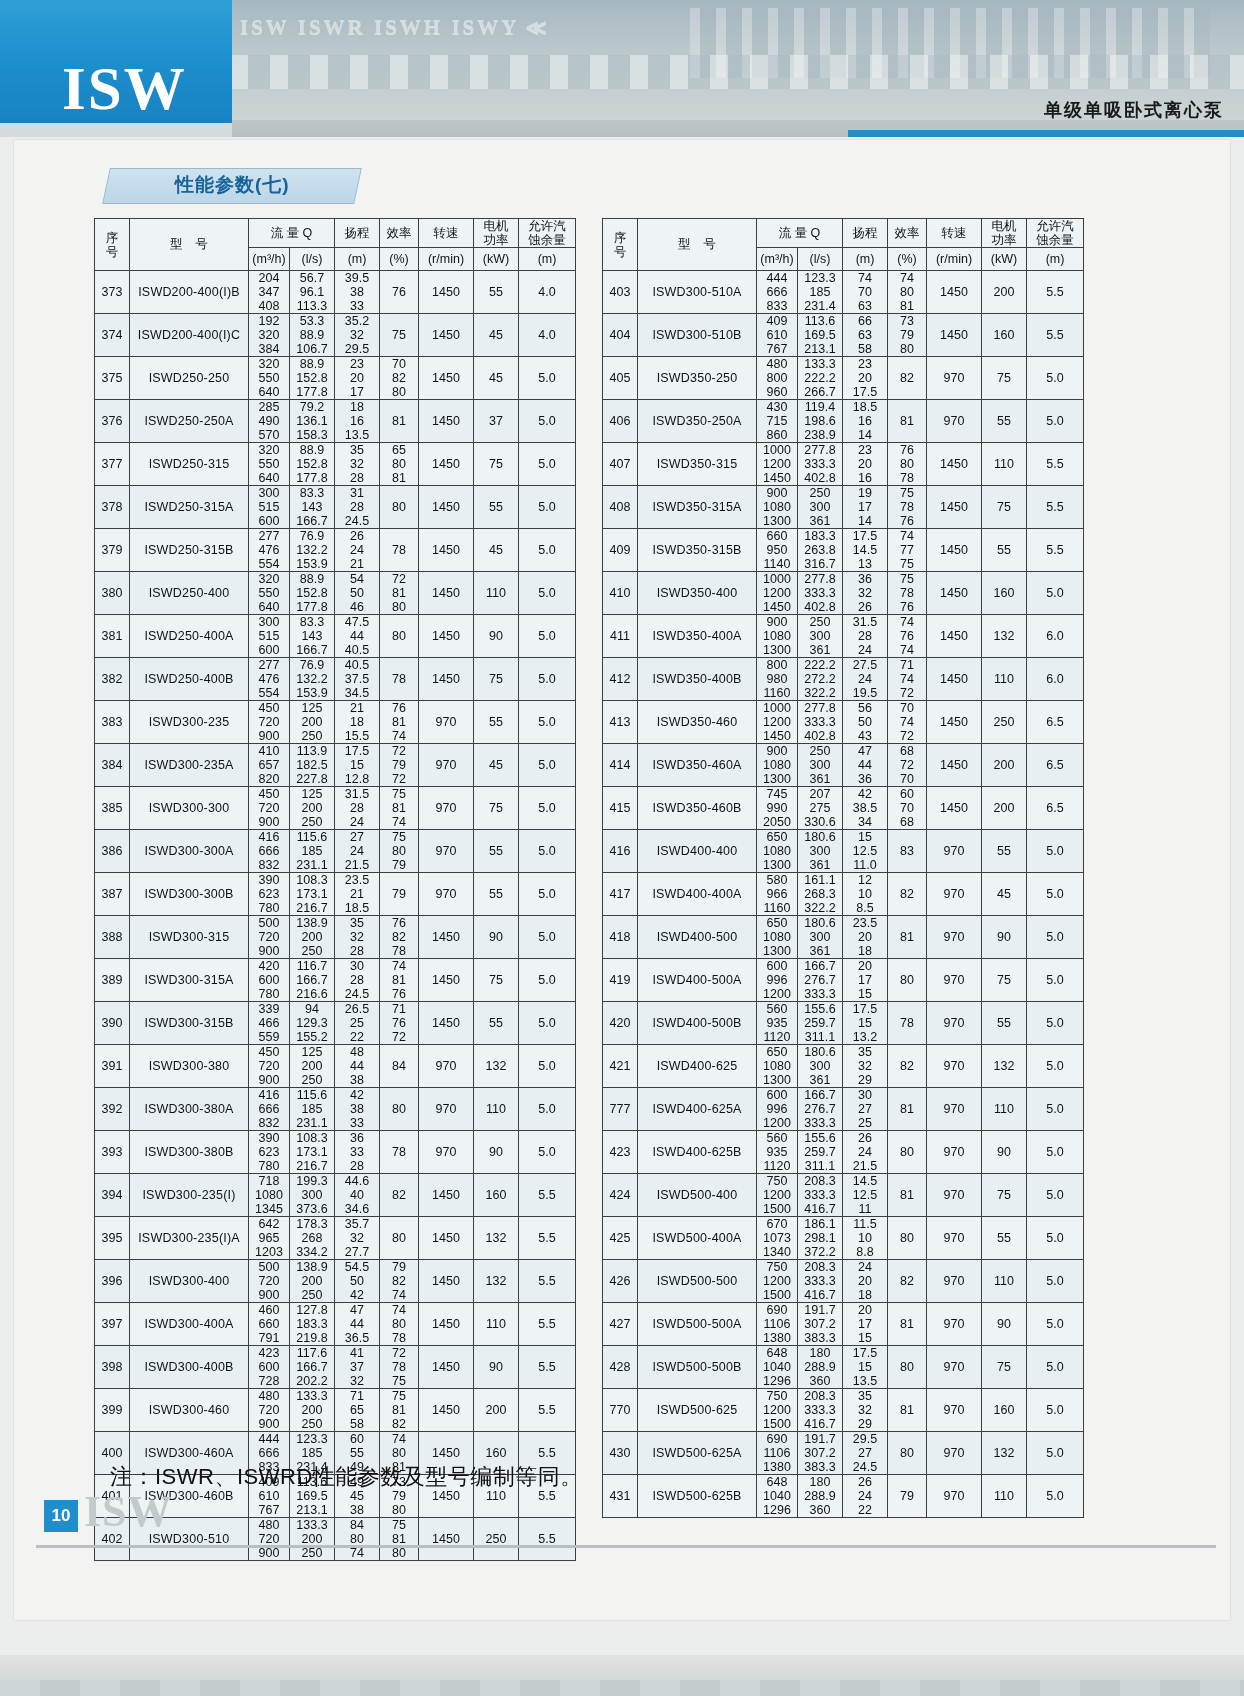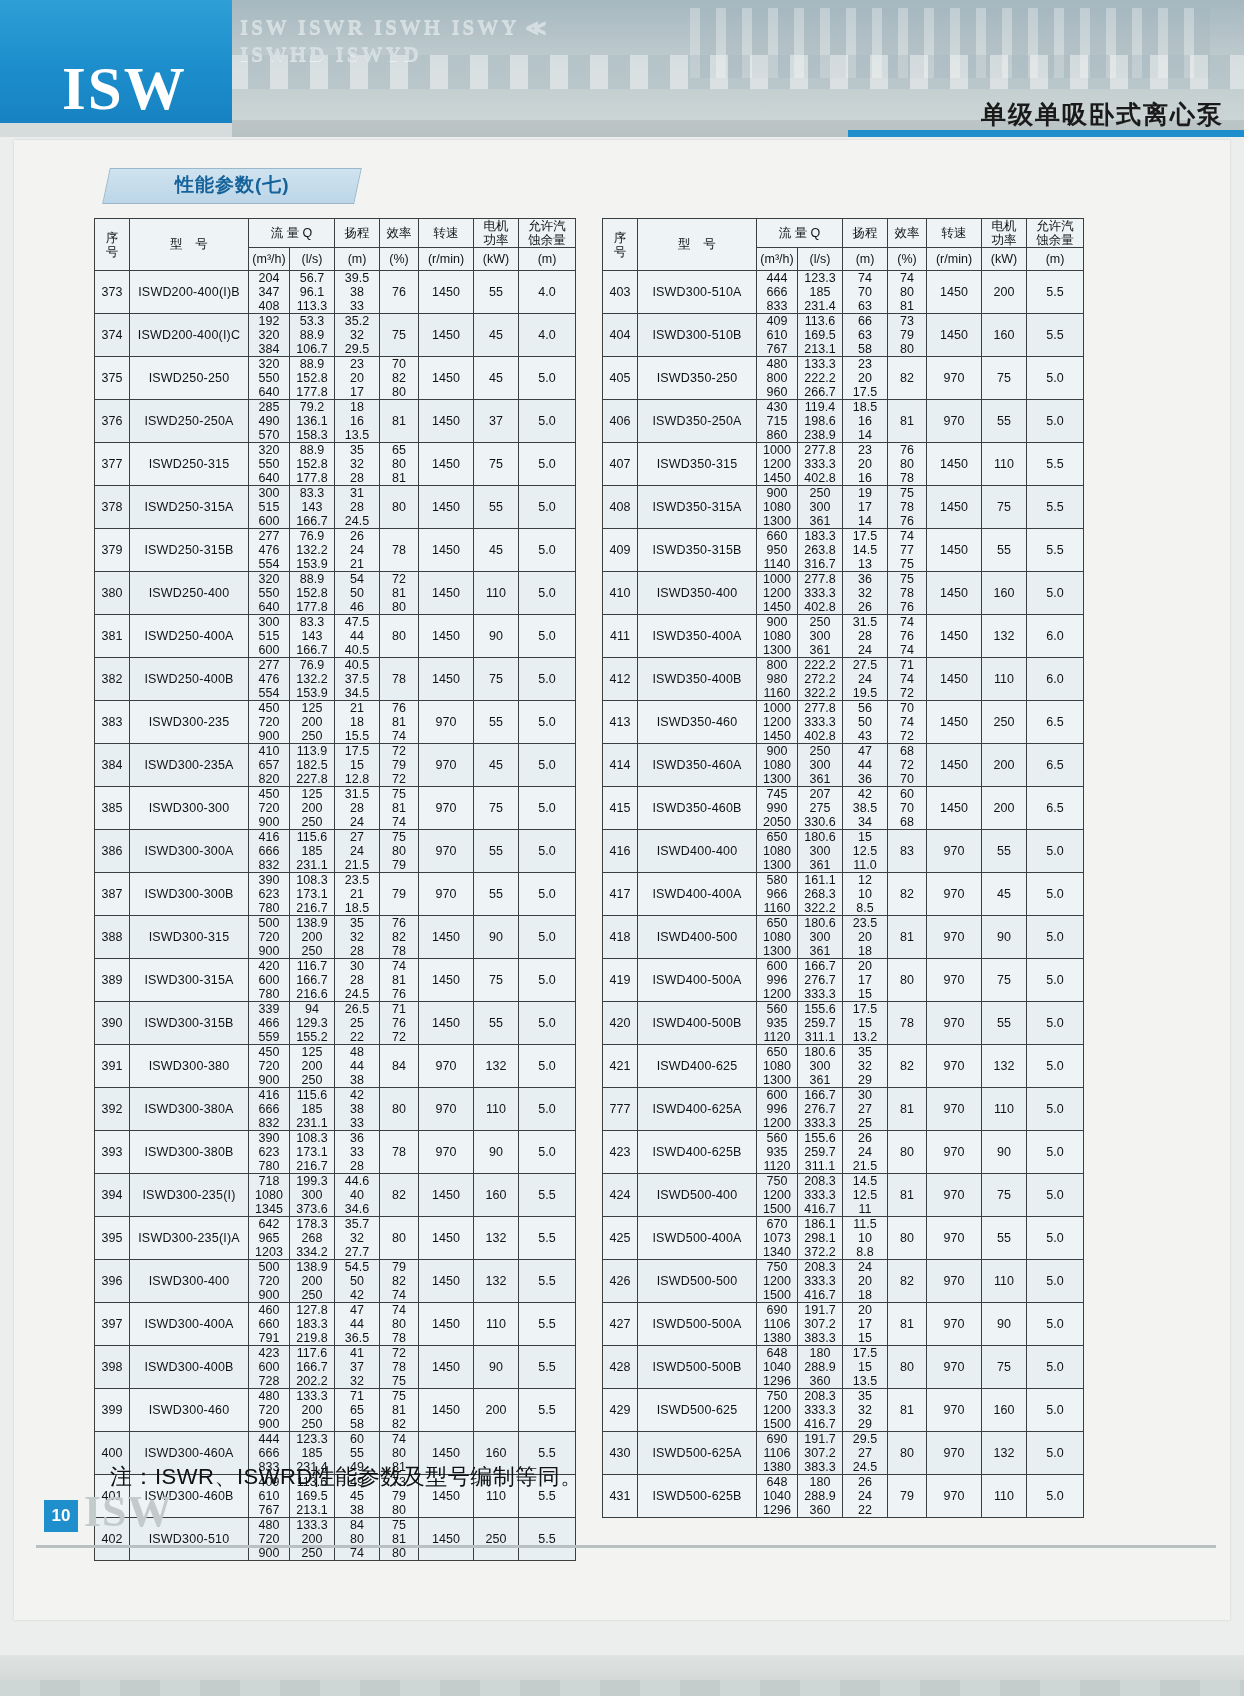--- a/index.html
+++ b/index.html
@@ -50,21 +50,21 @@
   .modelnames{
     position:absolute;left:240px;top:14px;width:620px;
     color:#d4dde0;font-weight:bold;
     font-size:21px;line-height:27px;letter-spacing:3px;
     text-shadow:0 1px 0 rgba(255,255,255,.55);
     font-family:"Liberation Serif","DejaVu Serif",serif;
   }
   .chev{font-size:20px;margin-left:6px;}
   .cn-title{
     position:absolute;right:20px;top:98px;
-    font-size:25px;font-weight:bold;color:#1a1a1a;letter-spacing:2px;
+    font-size:18px;font-weight:bold;color:#1a1a1a;letter-spacing:2px;
   }
   .blueline{
     position:absolute;left:848px;top:130px;width:396px;height:7px;
     background:#1f8ecd;
   }
   .blueline2{
     position:absolute;left:0;top:123px;width:232px;height:14px;
     background:#d6dcdc;
   }
   
@@ -150,21 +150,20 @@
 
 <div class="page">
 
   <div class="header">
     <div class="photostrip"></div>
     <div class="blueblock"></div>
     <div class="blueline2"></div>
     <div class="logo">ISW</div>
     <div class="modelnames">
       <div><span>ISW  ISWR  ISWH  ISWY</span><span class="chev">≪</span></div>
-      <div>ISWHD  ISWYD</div>
     </div>
     <div class="cn-title">单级单吸卧式离心泵</div>
     <div class="blueline"></div>
   </div>
 
   <div class="sheet">
 
     <div class="section-tab">
       <span>性能参数(七)</span>
     </div>
@@ -1229,21 +1228,21 @@
 360</td>
               <td class="c-h multi cell-pad">17.5
 15
 13.5</td>
               <td class="c-e multi cell-pad">80</td>
               <td class="c-n cell-pad">970</td>
               <td class="c-p cell-pad">75</td>
               <td class="c-npsh cell-pad">5.0</td>
             </tr>
             <tr class="row">
-              <td class="c-no cell-pad">429</td>
+              <td class="c-no cell-pad">770</td>
               <td class="c-model cell-pad">ISWD500-625</td>
               <td class="c-q1 multi cell-pad">750
 1200
 1500</td>
               <td class="c-q2 multi cell-pad">208.3
 333.3
 416.7</td>
               <td class="c-h multi cell-pad">35
 32
 29</td>

